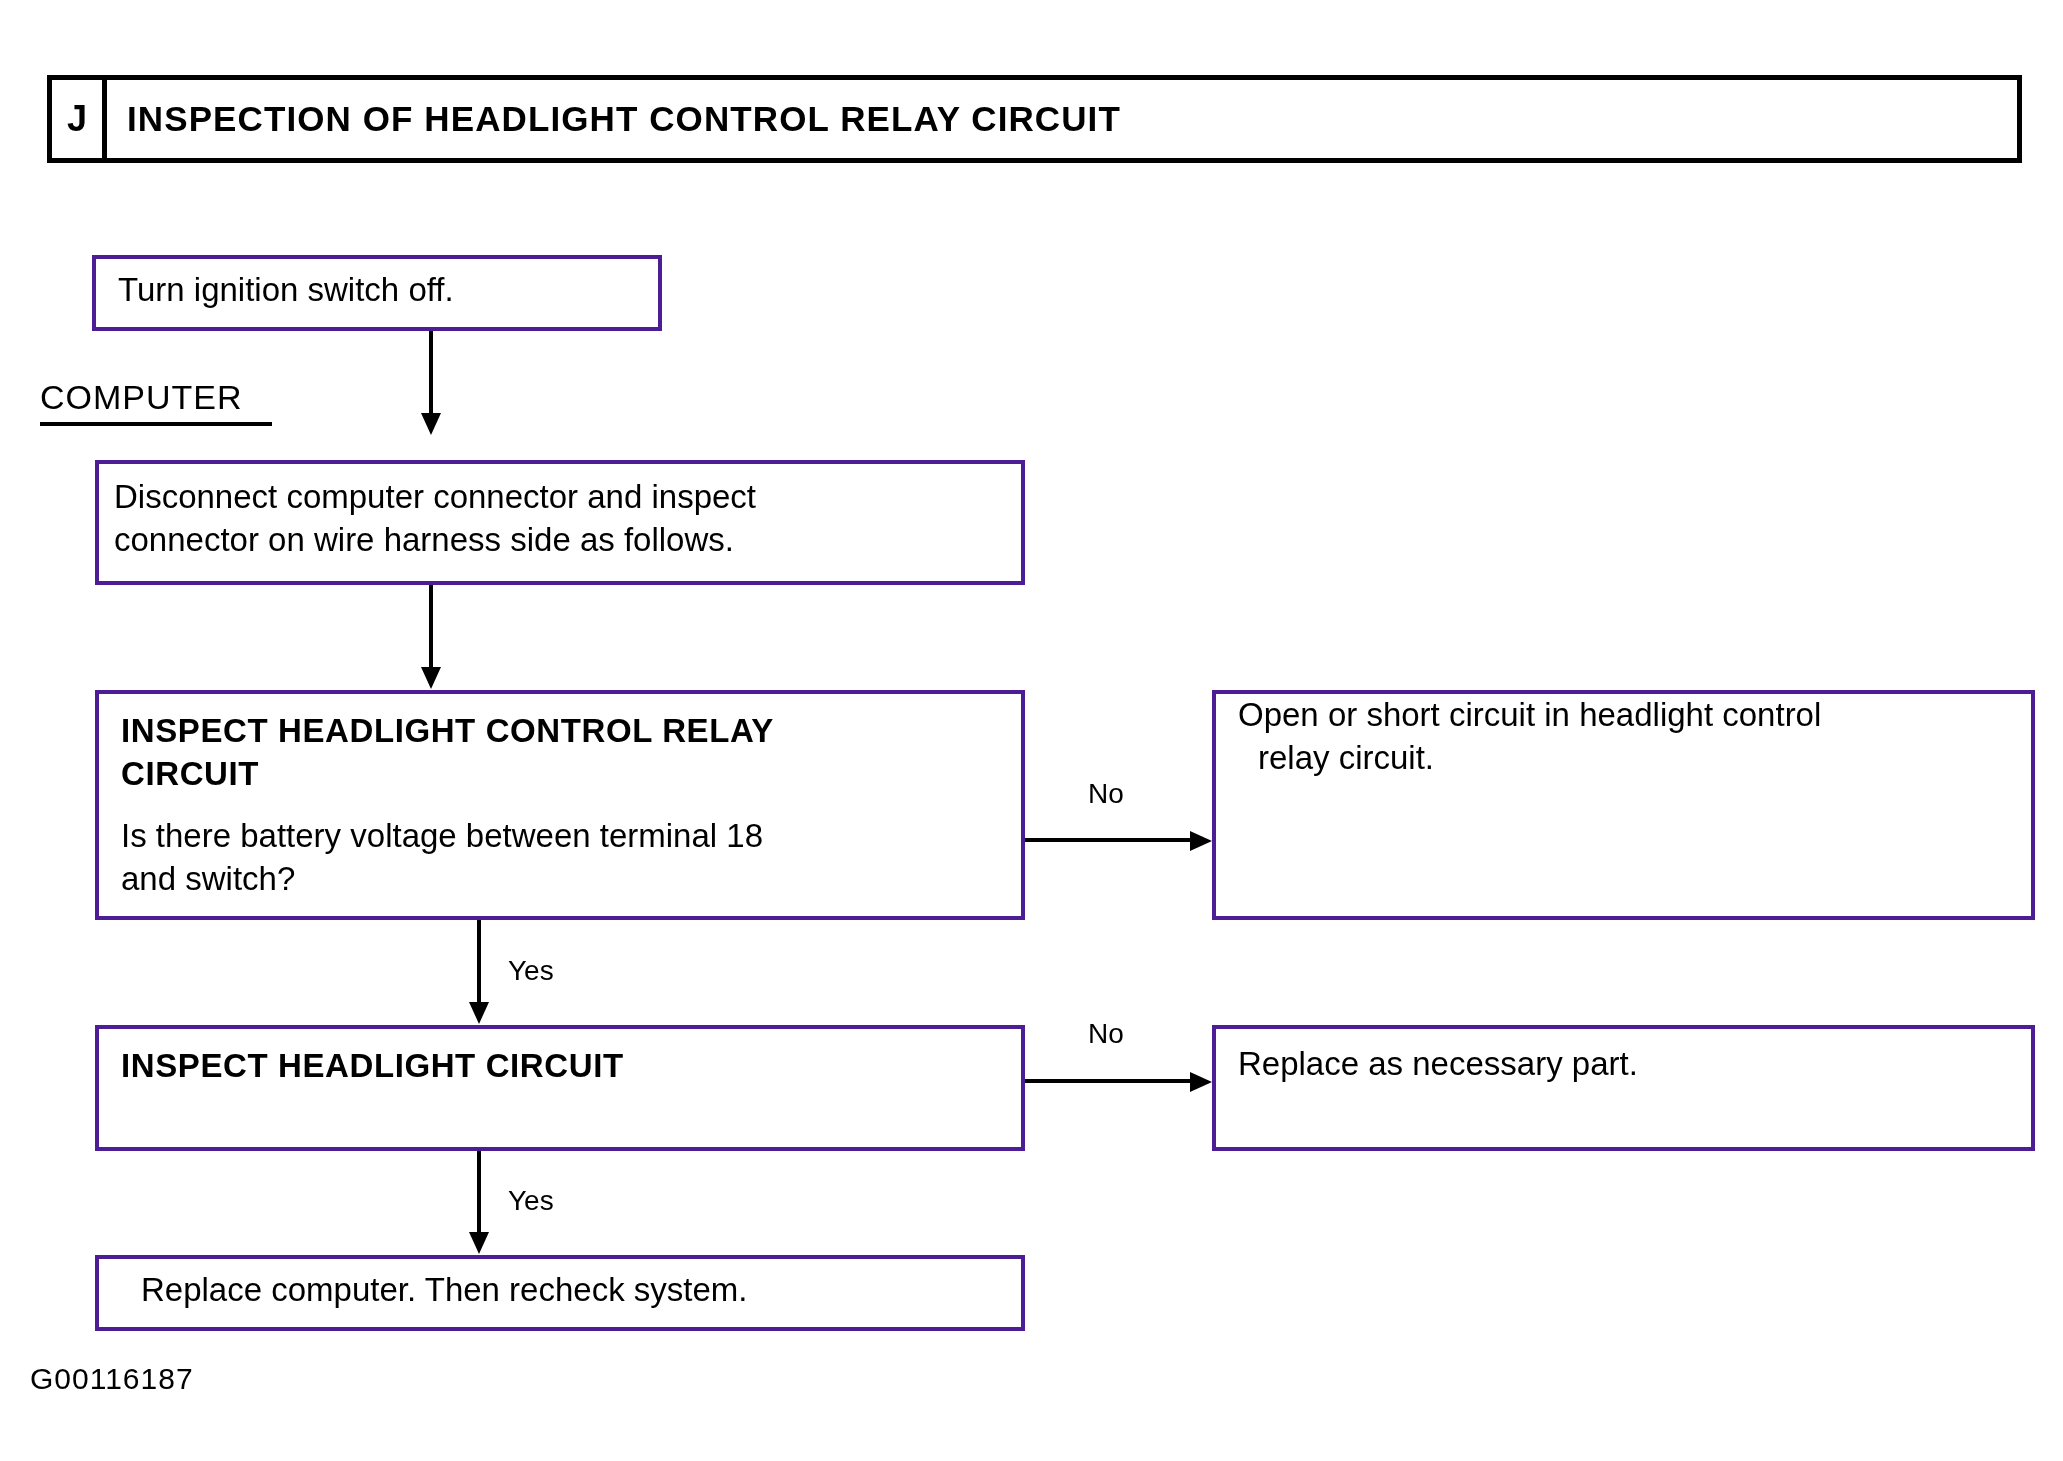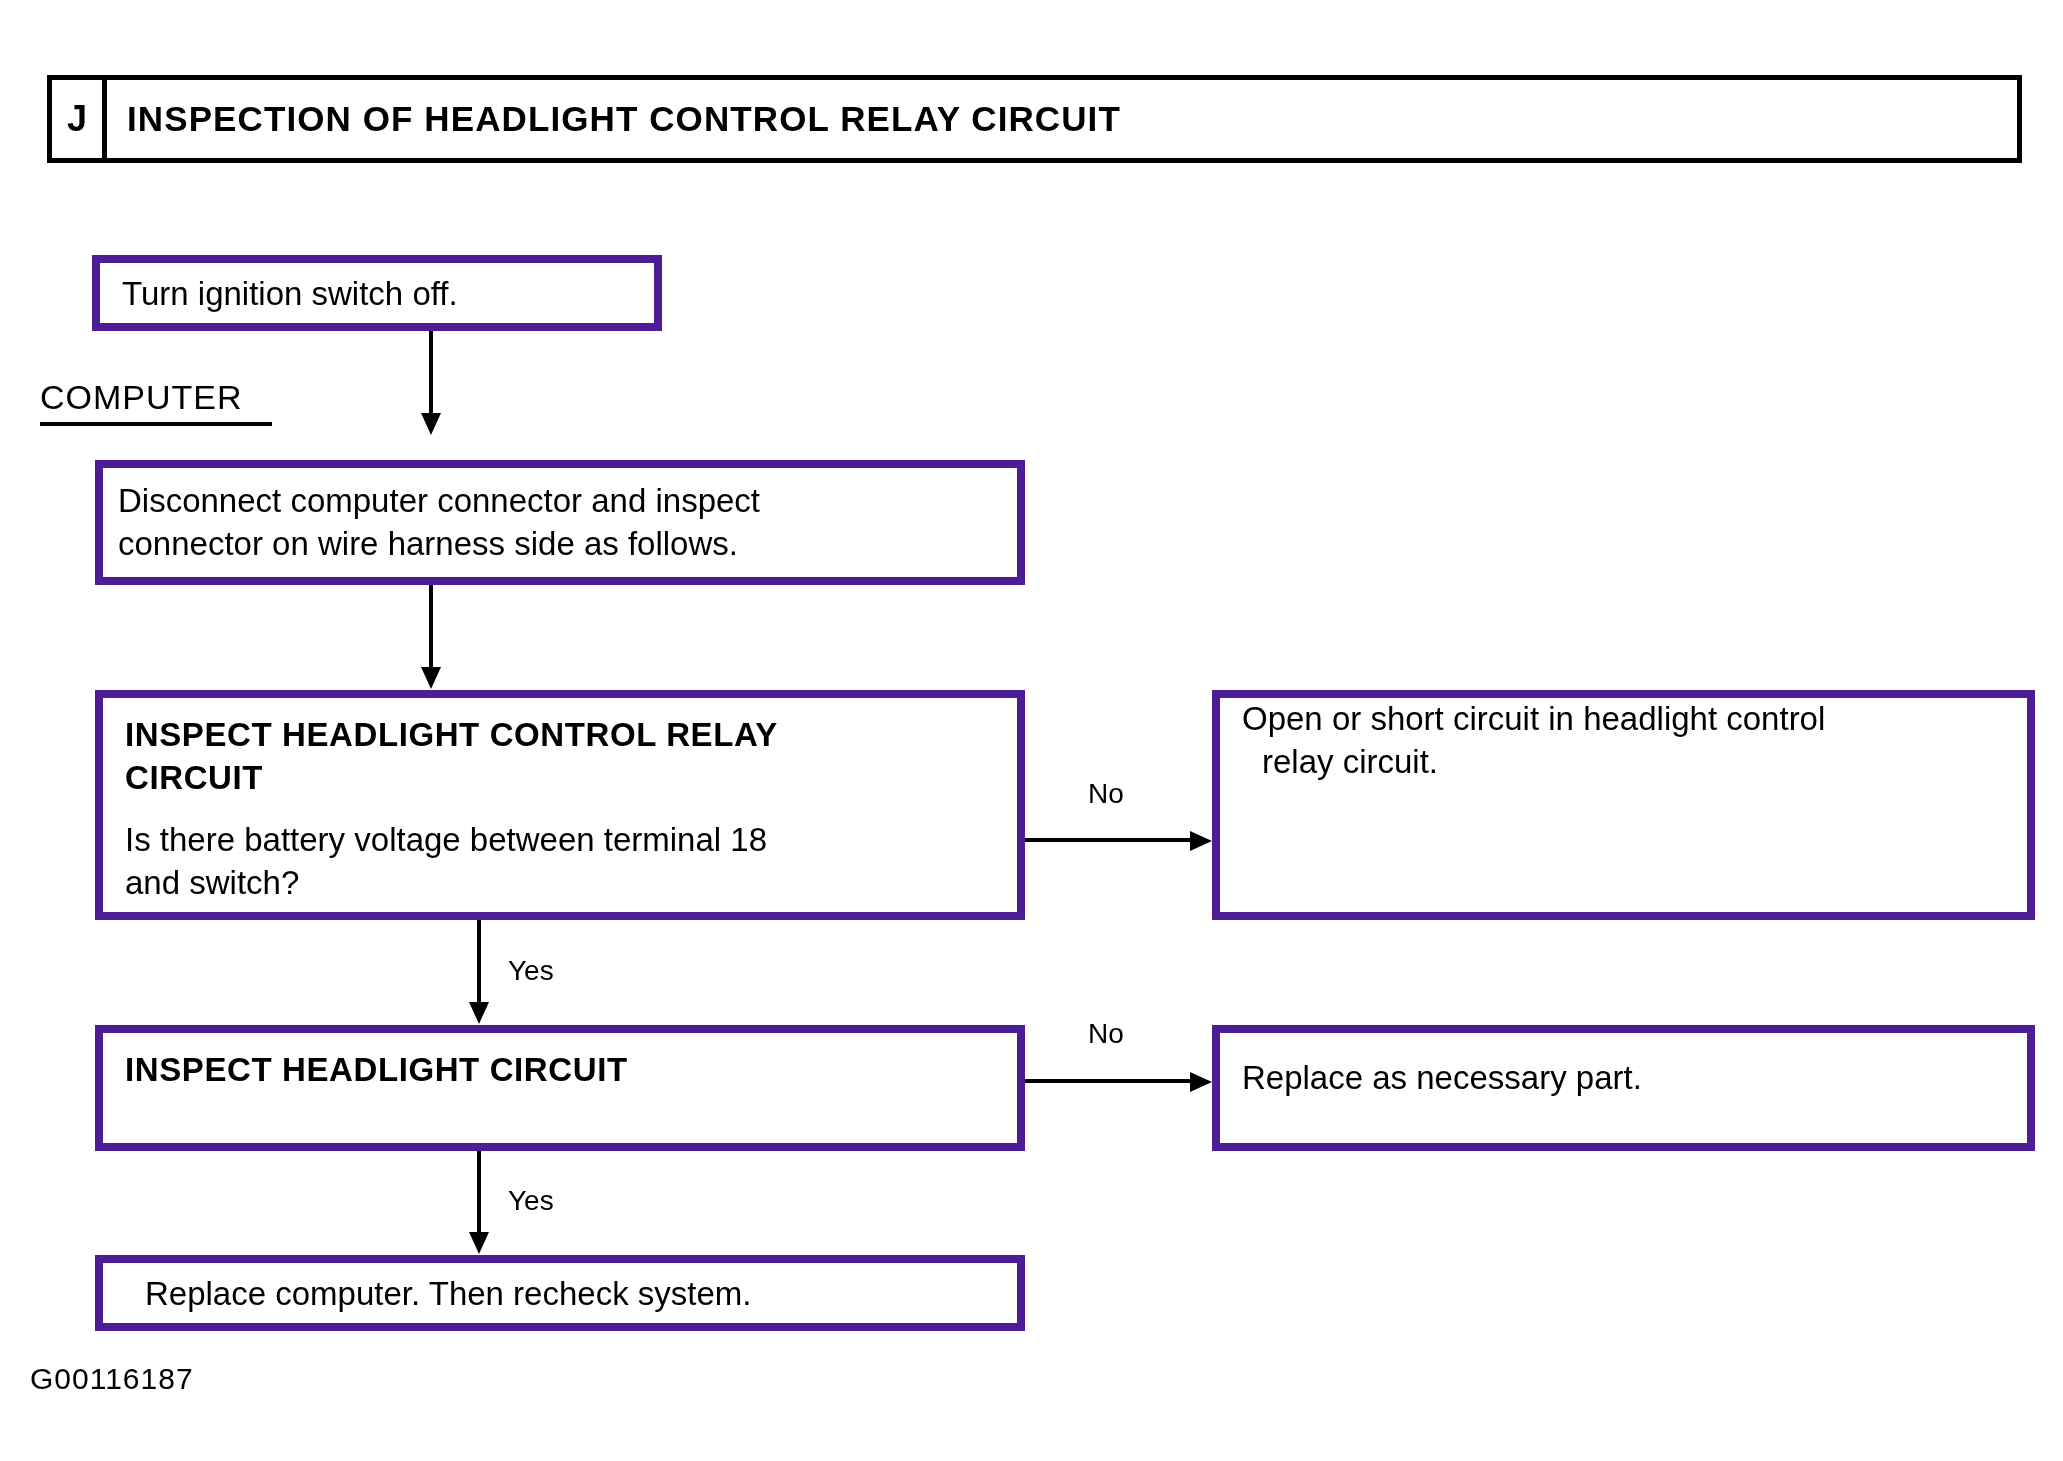--- a/index.html
+++ b/index.html
@@ -51,21 +51,21 @@
   }
   .header-title-cell .ttl {
     font-weight: bold;
     font-size: 35px;
     letter-spacing: 1.1px;
   }
 
   
   .fbox {
     position: absolute;
-    border: 8px solid #4c1d95;
+    border: 4px solid #4c1d95;
     box-sizing: border-box;
     background: #fff;
   }
   .fbox .inner {
     padding: 14px 18px 10px 22px;
   }
   .line {
     font-size: 33px;
     line-height: 1.29;
     white-space: nowrap;
@@ -200,21 +200,21 @@
     <div class="inner" style="padding-top:16px;">
       <div class="line bold">INSPECT HEADLIGHT CIRCUIT</div>
     </div>
   </div>
 
   <div class="hline" style="left:1025px; top:1079px; width:170px;"></div>
   <div class="arrow-right" style="left:1190px; top:1072px;"></div>
   <div class="branch-label" style="left:1088px; top:1018px;">No</div>
 
   <div class="fbox" style="left:1212px; top:1025px; width:823px; height:126px;">
-    <div class="inner" style="padding-top:24px;">
+    <div class="inner" style="padding-top:14px;">
       <div class="line">Replace as necessary part.</div>
     </div>
   </div>
 
   <div class="vline" style="left:477px; top:1151px; height:84px;"></div>
   <div class="arrow-down" style="left:469px; top:1232px;"></div>
   <div class="branch-label" style="left:508px; top:1185px;">Yes</div>
 
   <div class="fbox" style="left:95px; top:1255px; width:930px; height:76px;padding-left:20px;">
     <div class="inner" style="padding-top:10px;">

